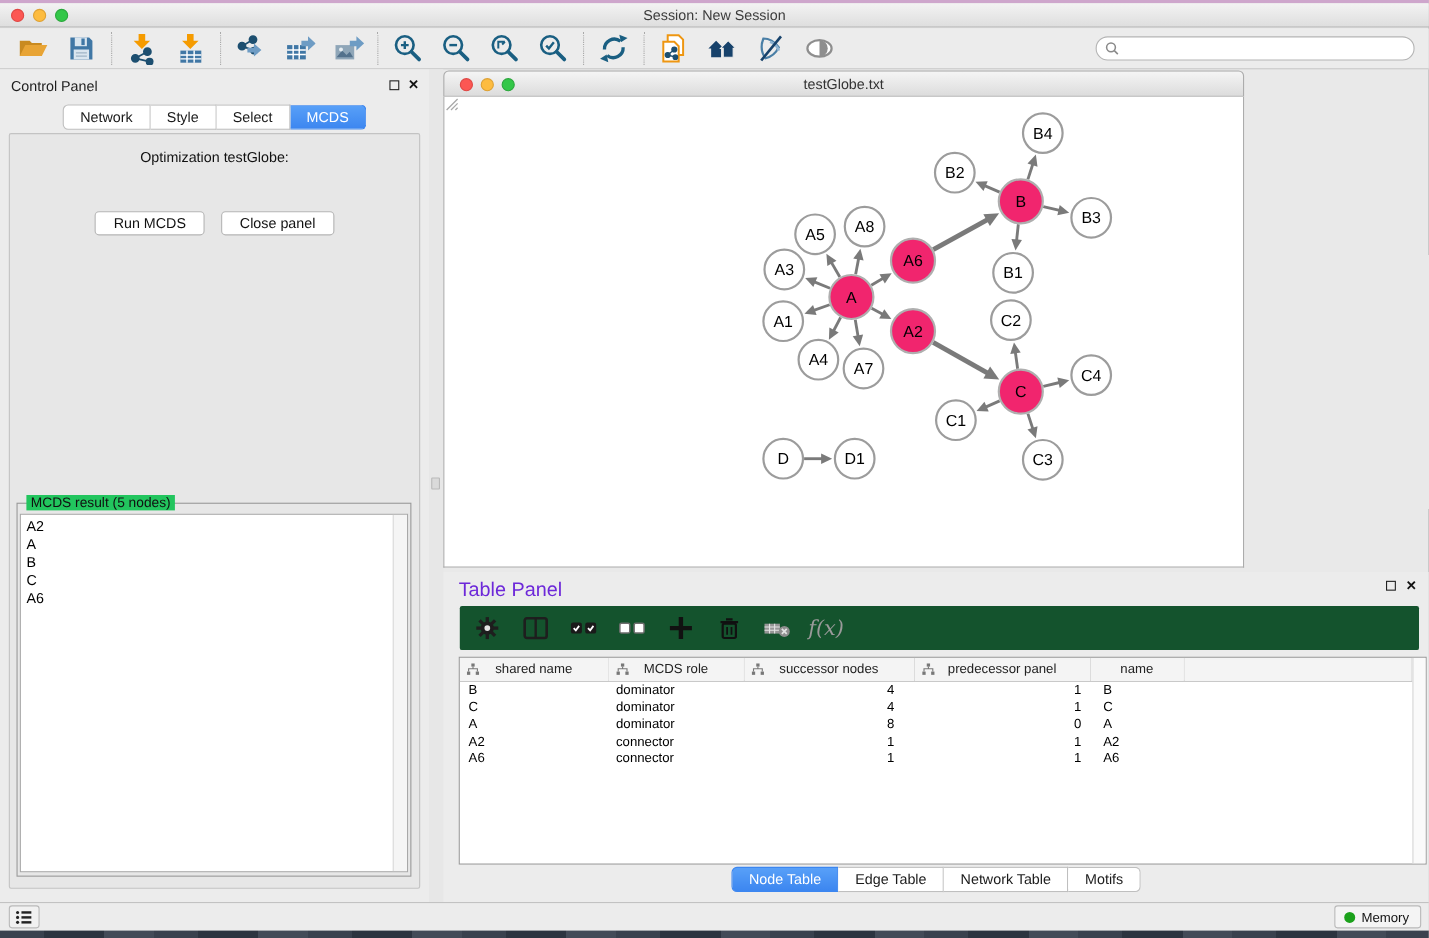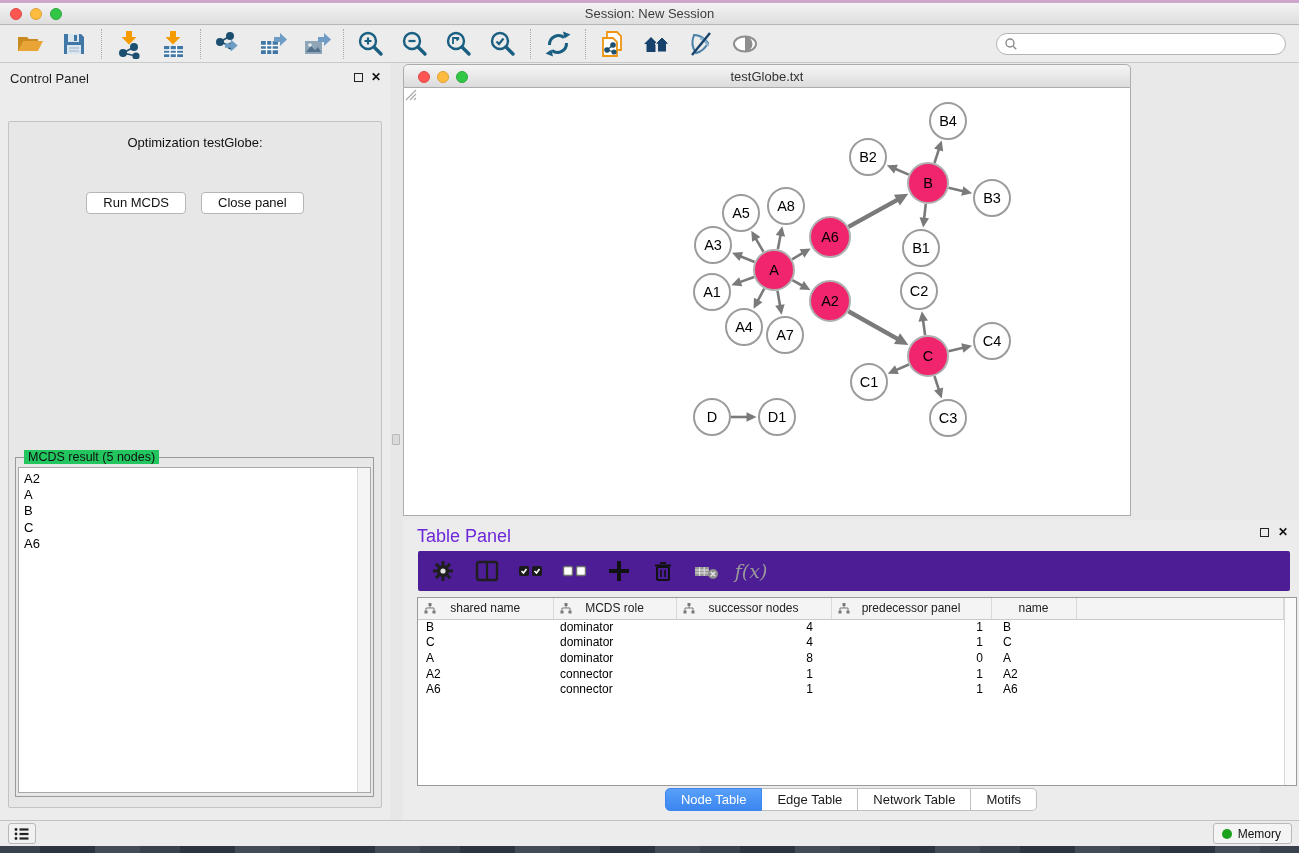--- a/index.html
+++ b/index.html
@@ -78,21 +78,21 @@
   .net-tl.grn { left:52px; background:#33C748; border:1px solid #2AA73C; }
   .net-canvas { position:absolute; left:0; top:24px; right:0; bottom:0; background:#fff;
                 border:1px solid #ACACAC; border-top:none; }
   .net-canvas svg { position:absolute; left:0; top:0; }
   .resize-grip { position:absolute; right:2px; bottom:2px; width:13px; height:13px; }
 
   
   .table-panel { position:absolute; left:403px; top:520px; width:896px; height:300px; background:#ECECEC; }
   .tp-title { position:absolute; left:14px; top:6px; font-size:18px; color:#6d28d9; }
   .table-panel .win-float { right:30px; top:8px; } .table-panel .win-close { right:11px; top:5px; }
-  .tp-toolbar { position:absolute; left:15px; width:872px; top:31px; height:40px; background:#4c1d95;
+  .tp-toolbar { position:absolute; left:15px; width:872px; top:31px; height:40px; background:#14532d;
                 border-radius:2px; display:flex; align-items:center; padding-left:12px; gap:18px; }
   .tp-ico { width:26px; height:26px; display:flex; align-items:center; justify-content:center; }
   .fx-label { font-family:"DejaVu Serif", serif; font-style:italic; font-size:19px; color:#9A9A9A; }
 
   .tp-table-wrap { position:absolute; left:14px; top:77px; width:880px; height:189px; background:#fff;
                    border:1px solid #9A9A9A; overflow:hidden; }
   table.data { border-collapse:collapse; table-layout:fixed; width:866px; }
   table.data th { height:21px; background:#F4F4F4; border-bottom:1px solid #C9C9C9; border-right:1px solid #D9D9D9;
                   font-weight:normal; font-size:12px; color:#222; position:relative; text-align:center; }
   table.data th .tree-ico { position:absolute; left:6px; top:5px; }
@@ -269,20 +269,26 @@
       <input type="text" value="" style="">
     </div>
   </div>
 
   <div class="control-panel">
     <div class="cp-header">
       <span class="cp-title">Control Panel</span>
       <span class="win-float"></span>
       <span class="win-close">✕</span>
     </div>
+    <div class="seg-tabs cp-tabs">
+        <div class="seg-tab">Network</div>
+        <div class="seg-tab">Style</div>
+        <div class="seg-tab">Select</div>
+        <div class="seg-tab active">MCDS</div>
+      </div>
     <div class="cp-body">
       <div class="opt-label">Optimization testGlobe:</div>
       <div class="cp-buttons">
         <button class="btn">Run MCDS</button>
         <button class="btn">Close panel</button>
       </div>
       <div class="result-box">
         <span class="result-legend">MCDS result (5 nodes)</span>
         <div class="result-list">
           <div class="pad"></div>

